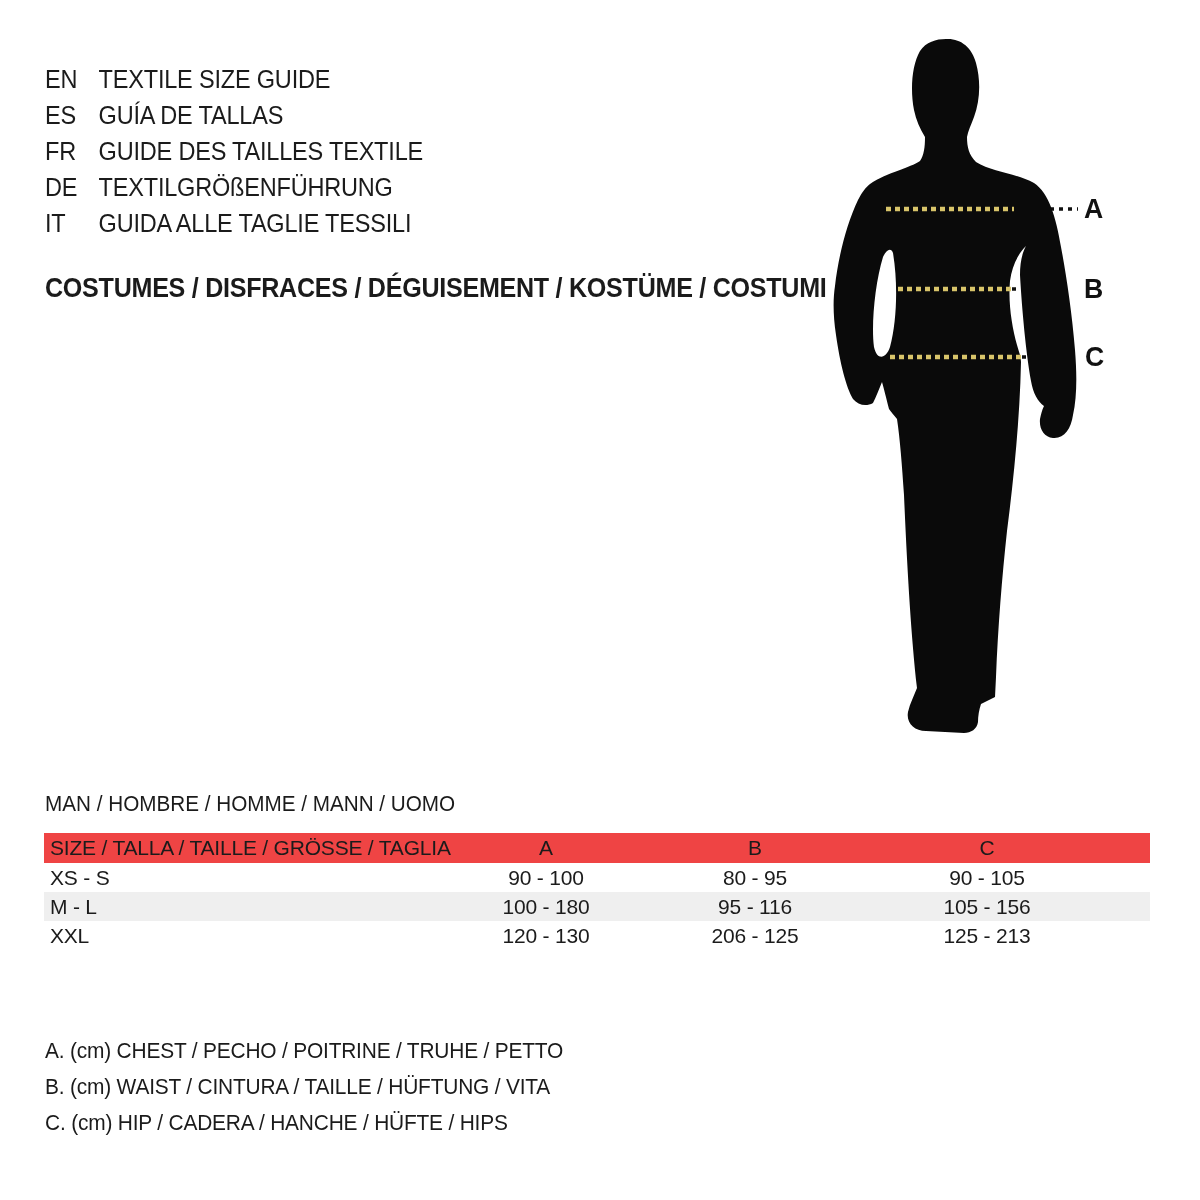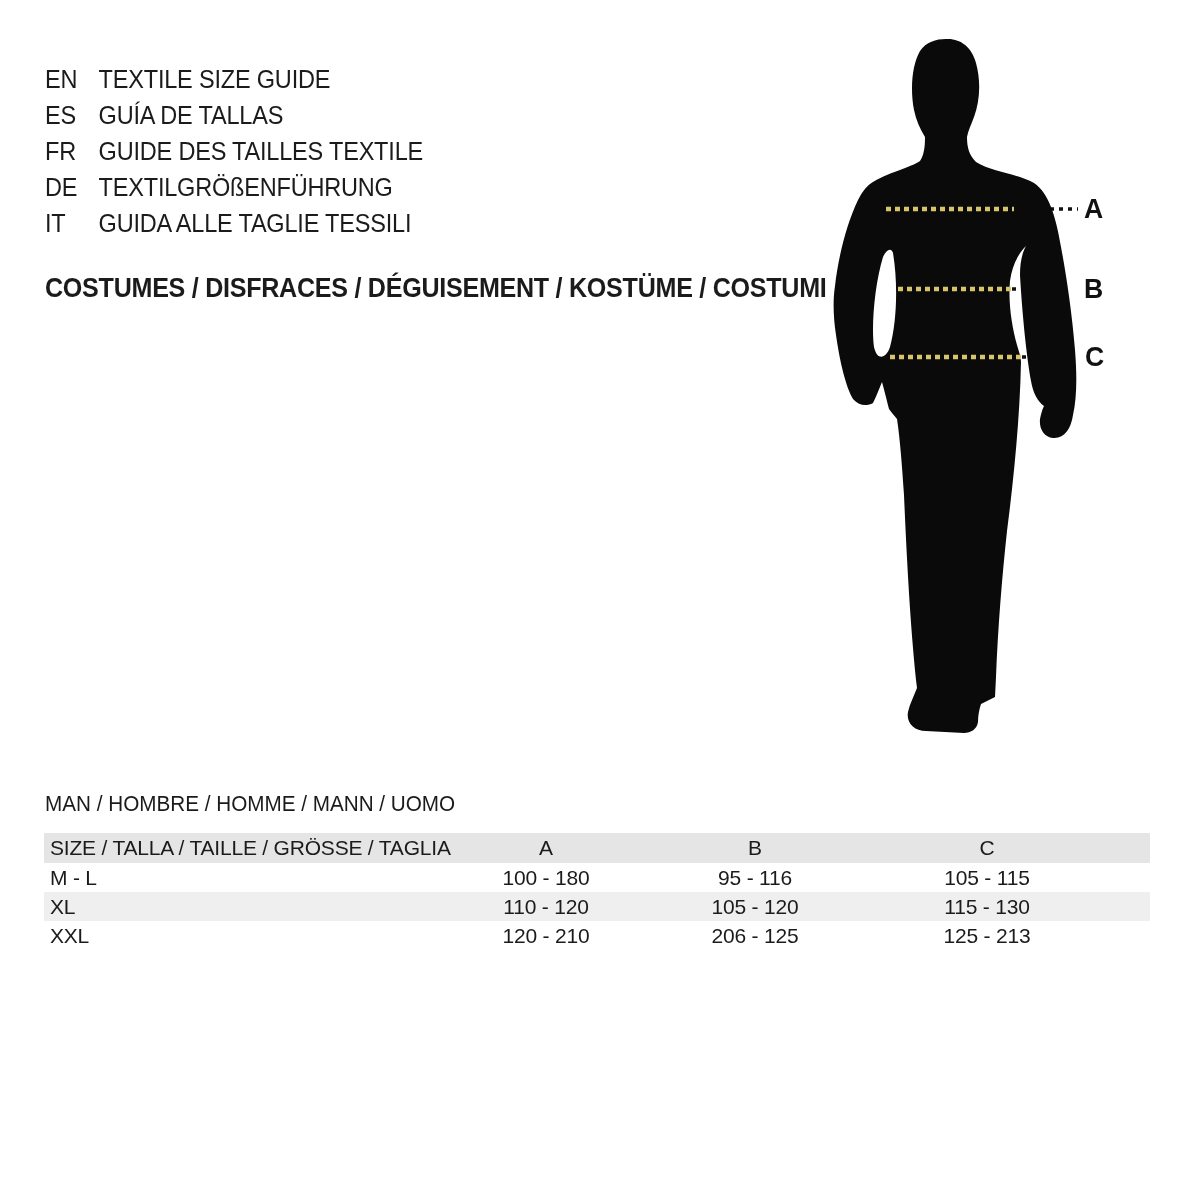--- a/index.html
+++ b/index.html
@@ -52,21 +52,21 @@
     border-collapse: collapse; table-layout: fixed;
     font-size: 21px; letter-spacing: -0.2px;
   }
   table.size-table th, table.size-table td {
     font-weight: normal; height: 29px; padding: 0; vertical-align: middle;
     white-space: nowrap;
   }
   table.size-table .col-size { text-align: left; padding-left: 6px; }
   table.size-table .col-a, table.size-table .col-b { text-align: center; }
   table.size-table .col-c { text-align: center; padding-right: 34px; }
-  table.size-table thead tr { background: #e5e5e5; height: 30px; }
+  table.size-table thead tr { background: #ef4444; height: 30px; }
   table.size-table tbody tr:nth-child(even) { background: #efefef; }
   table.size-table tbody tr:nth-child(odd) { background: #ffffff; }
 
   
   .legend { position: absolute; left: 45px; top: 1033px; letter-spacing: -0.2px; }
   .legend-item { height: 36px; display: flex; align-items: center; font-size: 22px; font-weight: 500; white-space: nowrap;
     transform: scaleX(0.95); transform-origin: 0 0; }
 </style>
 </head>
 <body>
@@ -178,34 +178,39 @@
     <thead>
       <tr>
         <th class="col-size">SIZE / TALLA / TAILLE / GRÖSSE / TAGLIA</th>
         <th class="col-a">A</th>
         <th class="col-b">B</th>
         <th class="col-c">C</th>
       </tr>
     </thead>
     <tbody>
       <tr>
+        <td class="col-size">XS - S</td>
+        <td class="col-a">90 - 100</td>
+        <td class="col-b">80 - 95</td>
+        <td class="col-c">90 - 105</td>
+      </tr>
+      <tr>
         <td class="col-size">M - L</td>
         <td class="col-a">100 - 180</td>
         <td class="col-b">95 - 116</td>
-        <td class="col-c">105 - 115</td>
-      </tr>
-      <tr>
-        <td class="col-size">XL</td>
-        <td class="col-a">110 - 120</td>
-        <td class="col-b">105 - 120</td>
-        <td class="col-c">115 - 130</td>
+        <td class="col-c">105 - 156</td>
       </tr>
       <tr>
         <td class="col-size">XXL</td>
-        <td class="col-a">120 - 210</td>
+        <td class="col-a">120 - 130</td>
         <td class="col-b">206 - 125</td>
         <td class="col-c">125 - 213</td>
       </tr>
     </tbody>
   </table>
 
+  <div class="legend">
+    <div class="legend-item">A. (cm) CHEST / PECHO / POITRINE / TRUHE / PETTO</div>
+    <div class="legend-item">B. (cm) WAIST / CINTURA / TAILLE / HÜFTUNG / VITA</div>
+    <div class="legend-item">C. (cm) HIP / CADERA / HANCHE / HÜFTE / HIPS</div>
+  </div>
 
 </div>
 
 </body></html>

